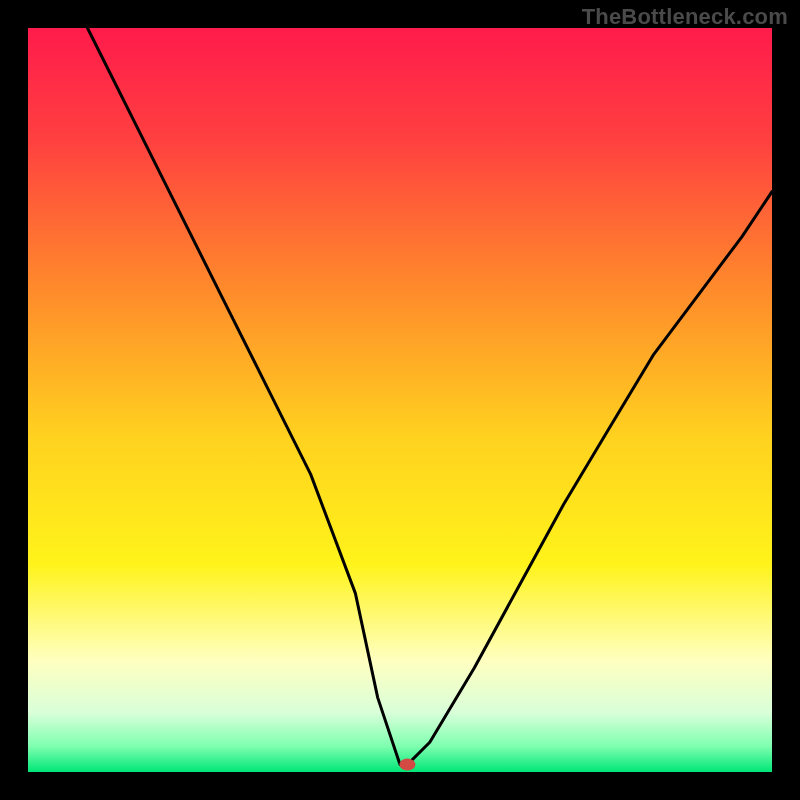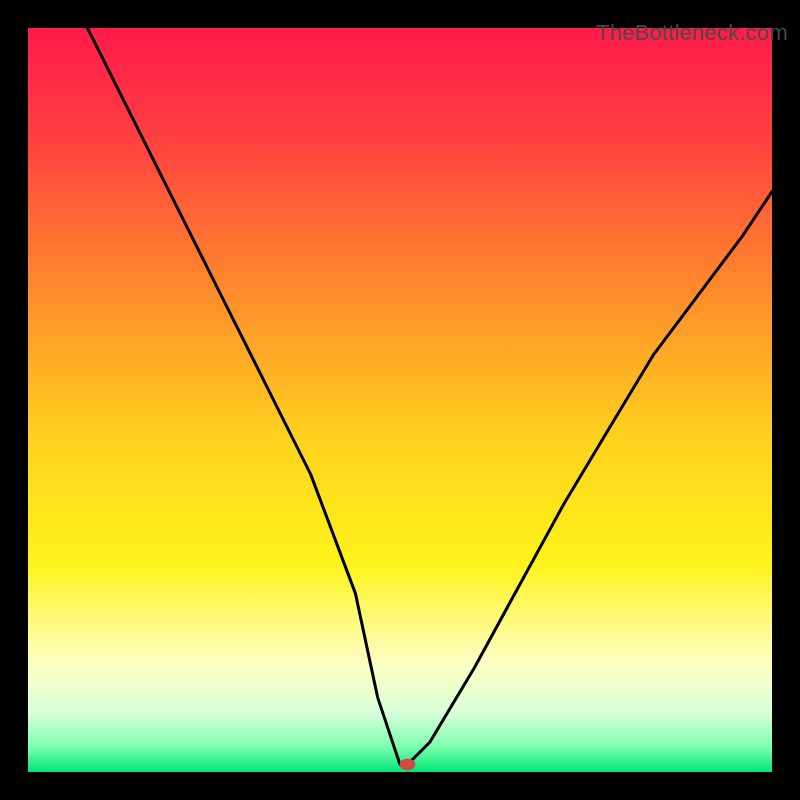--- a/index.html
+++ b/index.html
@@ -16,24 +16,23 @@
     width: 800px;
     height: 800px;
     background: #000;
   }
   .watermark {
     position: absolute;
     top: 4px;
     right: 12px;
     color: #4a4a4a;
     font-size: 22px;
-    font-weight: 400;
+    font-weight: 700;
     letter-spacing: 0.2px;
     z-index: 10;
-    margin-top: 16px;
   }
   .plot-area {
     position: absolute;
     left: 28px;
     top: 28px;
     width: 744px;
     height: 744px;
   }
   .plot-area svg {
     display: block;

